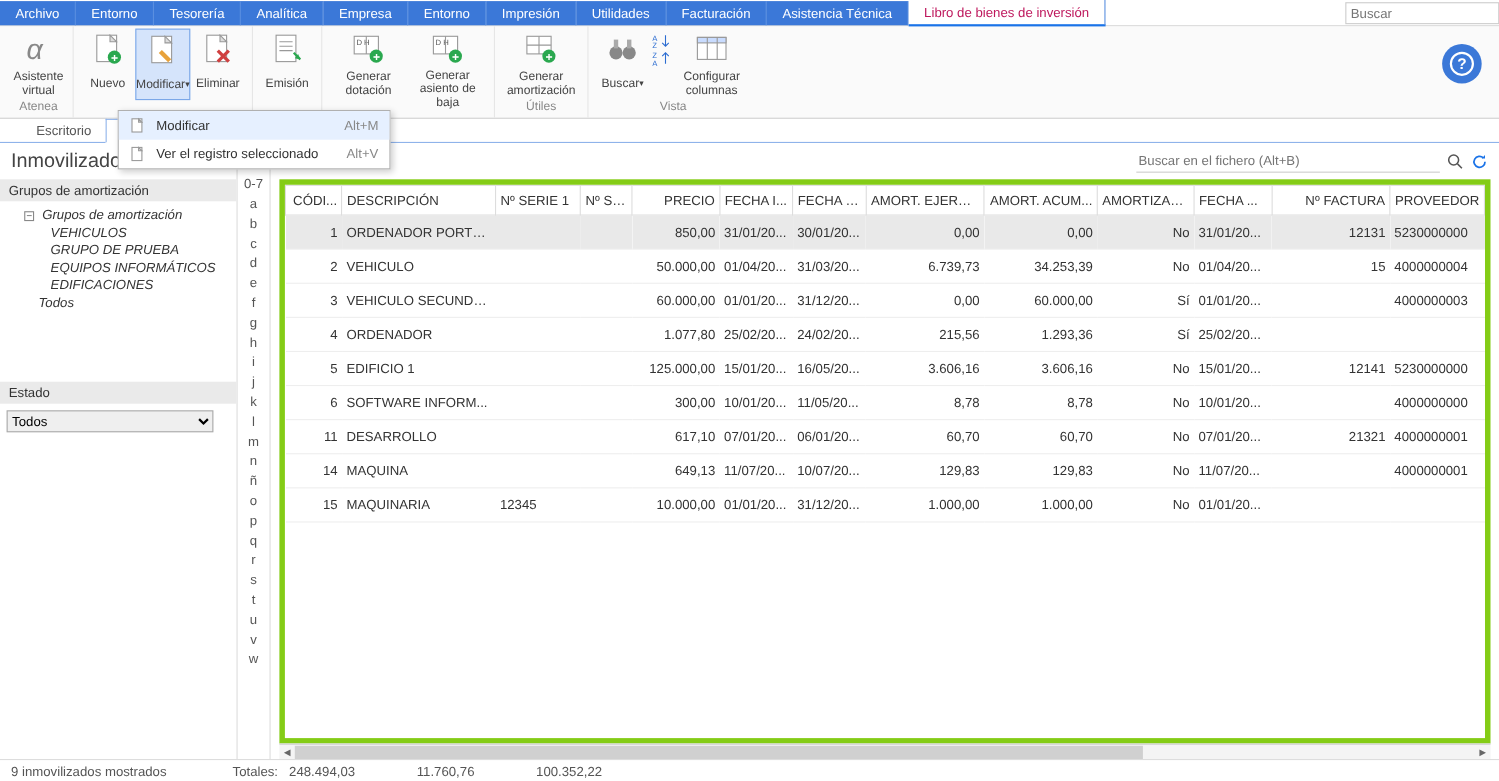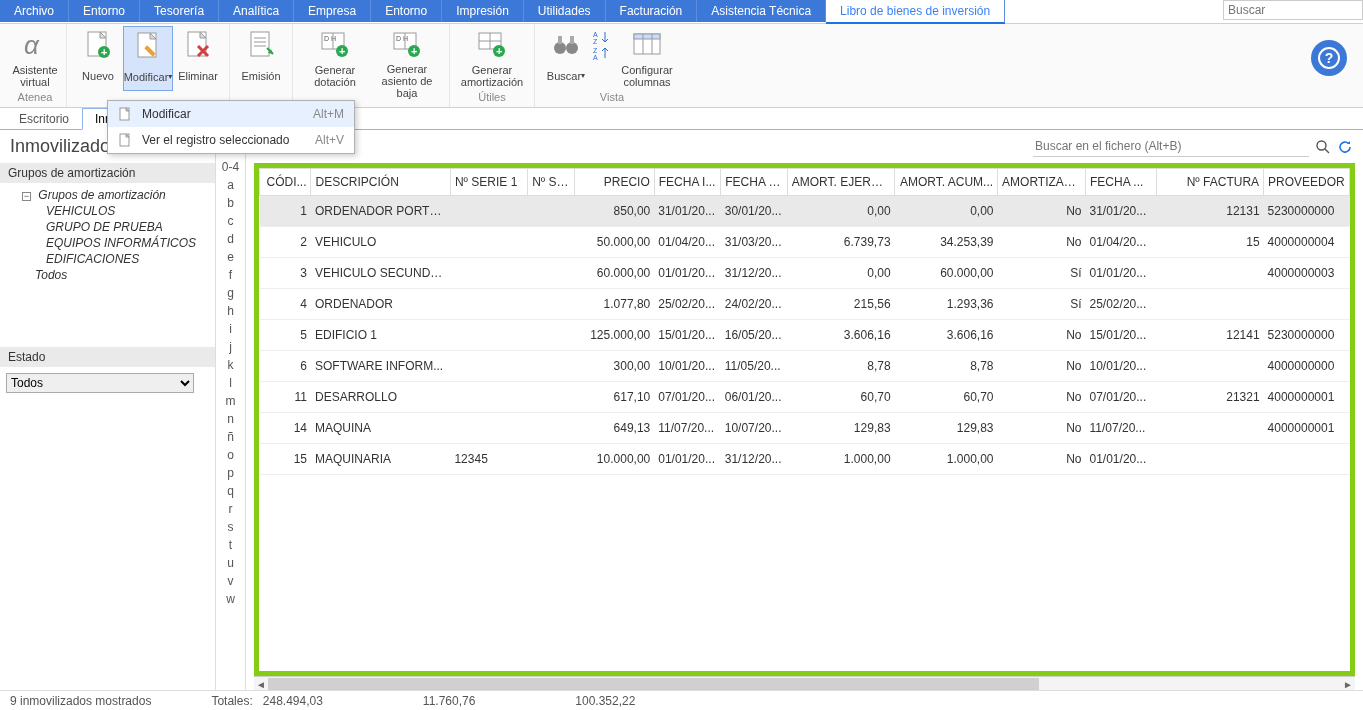--- a/index.html
+++ b/index.html
@@ -1,21 +1,21 @@
 <!DOCTYPE html>
 <html><head>
 <meta charset="utf-8">
 <style>
 * { box-sizing: border-box; margin: 0; padding: 0; font-family: "Segoe UI", Arial, sans-serif; }
 body { width: 1363px; height: 710px; background: #fff; font-size: 12px; color: #333; overflow: hidden; position: relative; }
 
 
-.menubar { display: flex; height: 24px; background: #fff; align-items: flex-start; border-bottom: 1px solid #d0d0d0; }
+.menubar { display: flex; height: 24px; background: #fff; align-items: center; border-bottom: 1px solid #d0d0d0; }
 .menubar .menu-item { padding: 4px 14px; color: #fff; background: #3b78d8; cursor: pointer; border-right: 1px solid #5a8fe0; font-size: 12px; display:flex; align-items:center;}
-.menubar .menu-item.active { background: #fff; color: #3b82f6; border-bottom: 2px solid #1a73e8; }
+.menubar .menu-item.active { background: #fff; color: #be185d; border-bottom: 2px solid #1a73e8; }
 .menubar .search-box { margin-left: auto; width: 140px; }
 .menubar .search-box input { width: 100%; height: 20px; border: 1px solid #ccc; padding: 0 4px; font-size: 12px; }
 
 
 .ribbon { display: flex; height: 84px; border-bottom: 1px solid #d0d0d0; background: #fafafa; padding: 0 4px; align-items: stretch; }
 .ribbon-group { display: flex; flex-direction: column; align-items: center; padding: 2px 6px; border-right: 1px solid #e6e6e6; }
 .ribbon-group:last-child { border-right: none; }
 .ribbon-buttons { display: flex; gap: 0; flex: 1; align-items: flex-start; }
 .ribbon-btn { display: flex; flex-direction: column; align-items: center; justify-content: flex-start; width: 50px; padding: 3px 2px 0 2px; text-align: center; cursor: pointer; font-size: 11px; line-height: 1.1; color: #444; }
 .ribbon-btn.wide { width: 72px; }
@@ -29,21 +29,21 @@
 .help-circle .inner { width:22px; height:22px; border:2px solid #fff; border-radius:50%; display:flex; align-items:center; justify-content:center; font-size:14px;}
 
 
 .dropdown { position: absolute; left: 107px; top: 100px; width: 248px; background: #fff; border: 1px solid #b0b0b0; box-shadow: 2px 2px 6px rgba(0,0,0,.2); z-index: 100; }
 .dropdown-item { display: flex; align-items: center; padding: 6px 10px; font-size: 12px; cursor: pointer; }
 .dropdown-item.hover { background: #e6f0ff; }
 .dropdown-item .di-icon { width: 16px; margin-right: 8px; color:#888;}
 .dropdown-item .di-shortcut { margin-left: auto; color: #888; }
 
 
-.tabstrip { display: flex; height: 22px; align-items: flex-end; border-bottom: 1px solid #8fb3ea; padding-left: 6px; text-align: right; }
+.tabstrip { display: flex; height: 22px; align-items: flex-end; border-bottom: 1px solid #8fb3ea; padding-left: 20px; text-align: right; }
 .tabstrip .tab { padding: 3px 12px; font-size: 12px; border: 1px solid transparent; border-bottom: none; cursor:pointer; color:#555;}
 .tabstrip .tab.active { background: #fff; border: 1px solid #8fb3ea; border-bottom: 1px solid #fff; position: relative; top:1px; color:#000;}
 
 
 .content { display: flex; height: calc(710px - 24px - 84px - 22px - 20px); }
 .left-pane { width: 216px; display: flex; flex-direction: column; border-right: 1px solid #ddd; }
 .title-row { padding: 6px 10px; font-size: 18px; color: #444; }
 .section-header { background: #eaeaea; padding: 3px 8px; font-size: 12px; color: #333; font-weight:normal;}
 .tree { padding: 4px 2px; font-size: 12px; }
 .tree .tn { padding: 1px 0 1px 6px; cursor:pointer; white-space:nowrap;font-style:italic;}
@@ -70,21 +70,21 @@
 table.grid td.num, table.grid th.num { text-align: right; }
 tr.selected td { background: #e9e9e9; }
 .hscroll { height: 14px; border-top:1px solid #ccc; background:#f4f4f4; position:relative; margin: 0 8px;}
 .hscroll .thumb { position:absolute; left:14px; top:1px; height:12px; width: 70%; background:#d0d0d0;}
 .hscroll .arrow { position:absolute; top:0; width:14px; height:14px; display:flex; align-items:center; justify-content:center; font-size:10px; color:#666; cursor:pointer;}
 .hscroll .arrow.l{left:0;} .hscroll .arrow.r{right:0;}
 
 
 .statusbar { height: 20px; display:flex; align-items:center; padding: 0 10px; font-size:12px; color:#555; gap: 60px; border-top:1px solid #ddd;}
 .statusbar .sp { min-width: 100px; }
-.statusbar .totals { display:flex; gap: 100px; }
+.statusbar .totals { display:flex; gap: 56px; }
 
 
 svg { display:block; }
 </style>
 </head>
 <body>
 
 <div class="menubar">
     <div class="menu-item">Archivo</div>
     <div class="menu-item">Entorno</div>
@@ -300,21 +300,21 @@
         <div class="tn indent2">GRUPO DE PRUEBA</div>
         <div class="tn indent2">EQUIPOS INFORMÁTICOS</div>
         <div class="tn indent2">EDIFICACIONES</div>
         <div class="tn indent1"><span style="display:inline-block;width:13px"></span>Todos</div>
       </div>
     <div style="flex:0 0 60px"></div>
     <div class="section-header">Estado</div>
     <select class="state-select"><option>Todos</option></select>
   </div>
   <div class="middle-strip">
-      <span class="alpha">0-4</span>
+      <span class="alpha">0-7</span>
       <span class="alpha">a</span>
       <span class="alpha">b</span>
       <span class="alpha">c</span>
       <span class="alpha">d</span>
       <span class="alpha">e</span>
       <span class="alpha">f</span>
       <span class="alpha">g</span>
       <span class="alpha">h</span>
       <span class="alpha">i</span>
       <span class="alpha">j</span>

